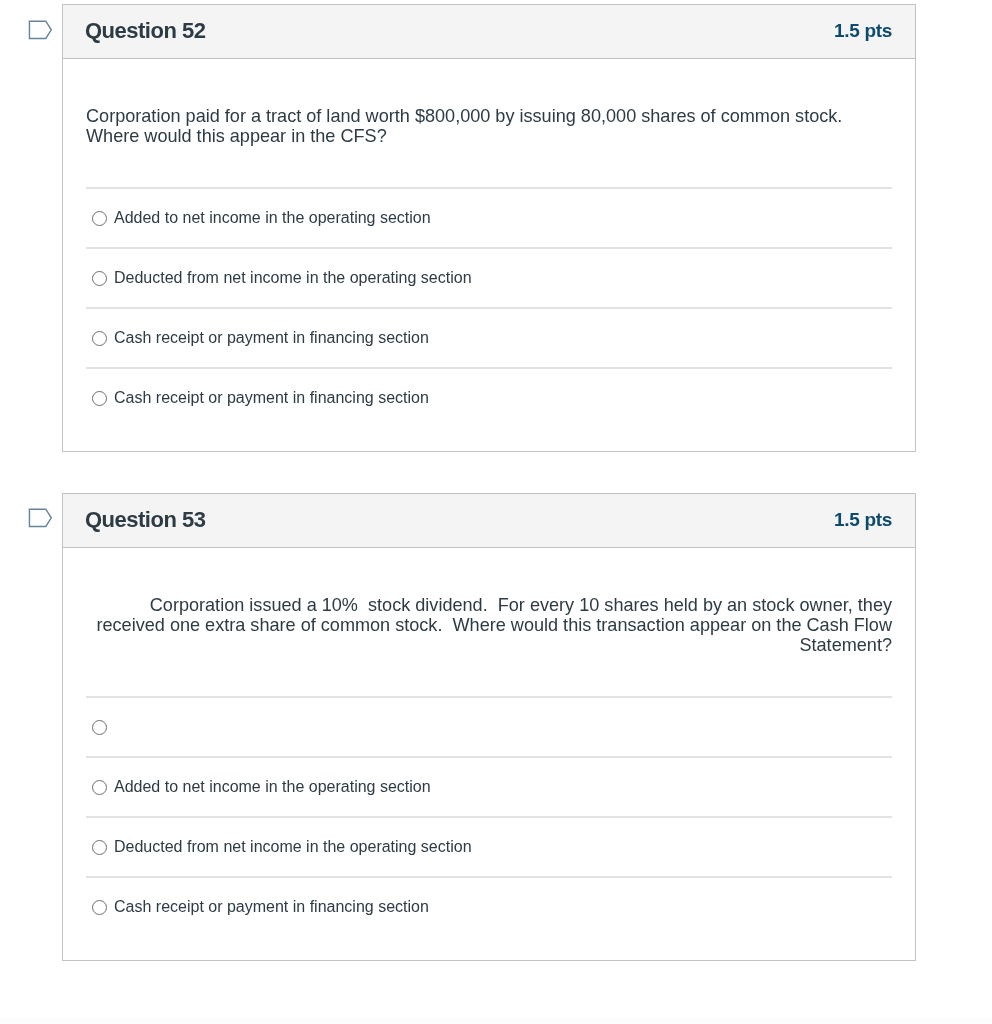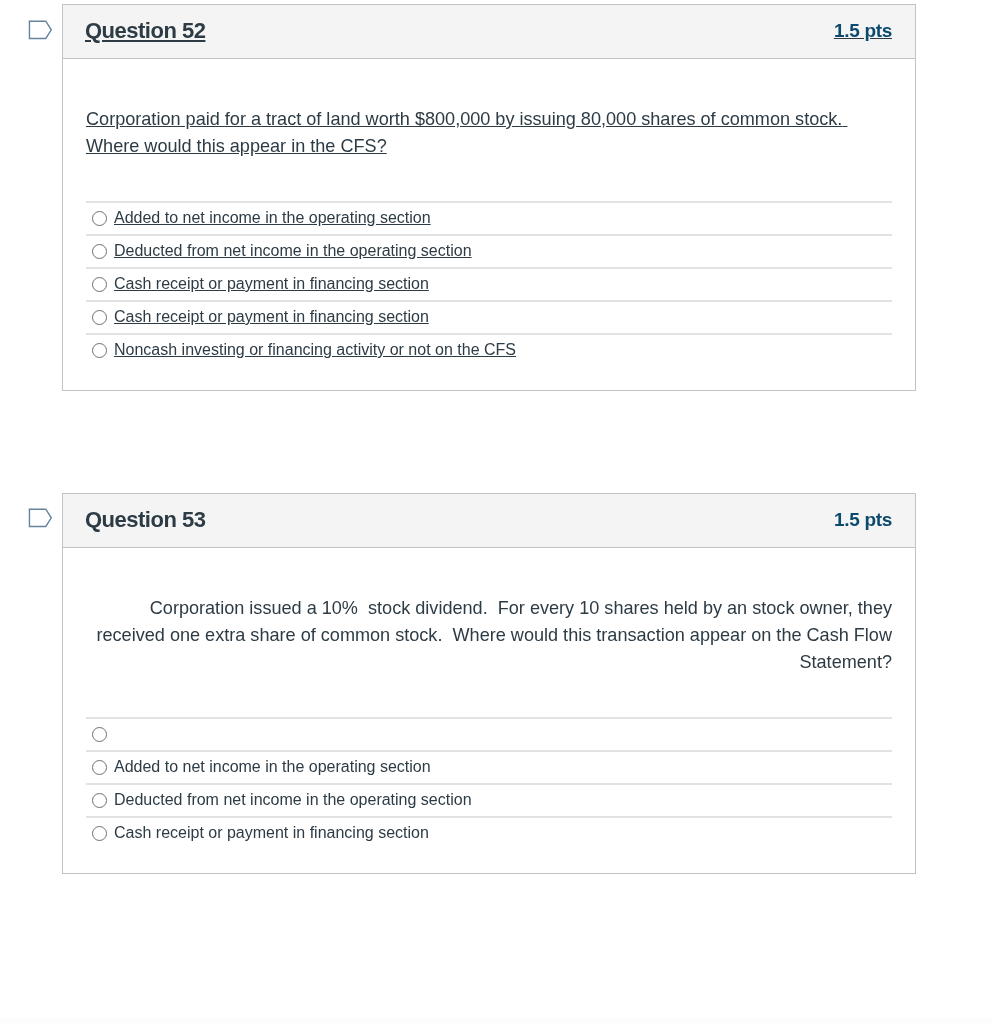--- a/index.html
+++ b/index.html
@@ -31,28 +31,28 @@
 
   .q-header {
     height: 53.5px; background:#f4f4f4; border-bottom:1px solid #c1c4c7;
     display:flex; align-items:center; padding: 0 23px 0 22px;
   }
   .q-name { font-weight:bold; font-size:22px; letter-spacing:-0.5px; color:#2d3b45; }
   .q-pts  { margin-left:auto; font-weight:bold; font-size:19px; letter-spacing:-0.3px; color:#0c4a6e; }
 
   .q-body { padding: 0 23px; }
   .q-text {
-    font-size:18.1px; line-height:27px; color:#2d3b45;
+    font-size:18.1px; line-height:20px; color:#2d3b45;
     padding-top:47.5px; white-space:pre-wrap;
   }
   .answers { margin-top: 41px; }
   .answer {
     display:flex; align-items:center;
     border-top:2px solid #e2e2e4;
-    height: 33px;
+    height: 60px;
   }
   .radio {
     width:15px; height:15px; border:1.3px solid #6c7075; border-radius:50%;
     flex:0 0 auto; margin-left:5.5px; background:#fff;
   }
   .ans-text {
     margin-left:7.5px; font-size:16px; color:#2d3b45; line-height:1;
     position:relative; top:-0.5px;
   }
   .q-body-pad { height: 24px; }
@@ -61,21 +61,21 @@
 <body>
 
 <div class="page">
 
   <div class="flag-wrap" style="top:18.5px;">
     <svg width="28" height="24" viewBox="0 0 28 24">
       <path d="M2.45 2.25 H18.8 L24.25 10.85 L18.8 19.45 H2.45 Z" fill="none" stroke="#65839e" stroke-width="1.4" stroke-linejoin="miter"></path>
     </svg>
   </div>
 
-  <div class="question" style="top:4px;text-decoration:underline;">
+  <div class="question" style="top:4px;">
     <div class="q-header">
       <span class="q-name">Question 52</span>
       <span class="q-pts">1.5 pts</span>
     </div>
     <div class="q-body">
       <div class="q-text">Corporation paid for a tract of land worth $800,000 by issuing 80,000 shares of common stock. Where would this appear in the CFS?</div>
       <div class="answers" id="answers-1">
           <div class="answer">
             <span class="radio"></span>
             <span class="ans-text">Added to net income in the operating section</span>
@@ -84,24 +84,20 @@
             <span class="radio"></span>
             <span class="ans-text">Deducted from net income in the operating section</span>
           </div>
           <div class="answer">
             <span class="radio"></span>
             <span class="ans-text">Cash receipt or payment in financing section</span>
           </div>
           <div class="answer">
             <span class="radio"></span>
             <span class="ans-text">Cash receipt or payment in financing section</span>
-          </div>
-          <div class="answer">
-            <span class="radio"></span>
-            <span class="ans-text">Noncash investing or financing activity or not on the CFS</span>
           </div>
         </div>
       <div class="q-body-pad"></div>
     </div>
   </div>
 
   <div class="flag-wrap" style="top:507px;">
     <svg width="28" height="24" viewBox="0 0 28 24">
       <path d="M2.45 2.25 H18.8 L24.25 10.85 L18.8 19.45 H2.45 Z" fill="none" stroke="#65839e" stroke-width="1.4" stroke-linejoin="miter"></path>
     </svg>

